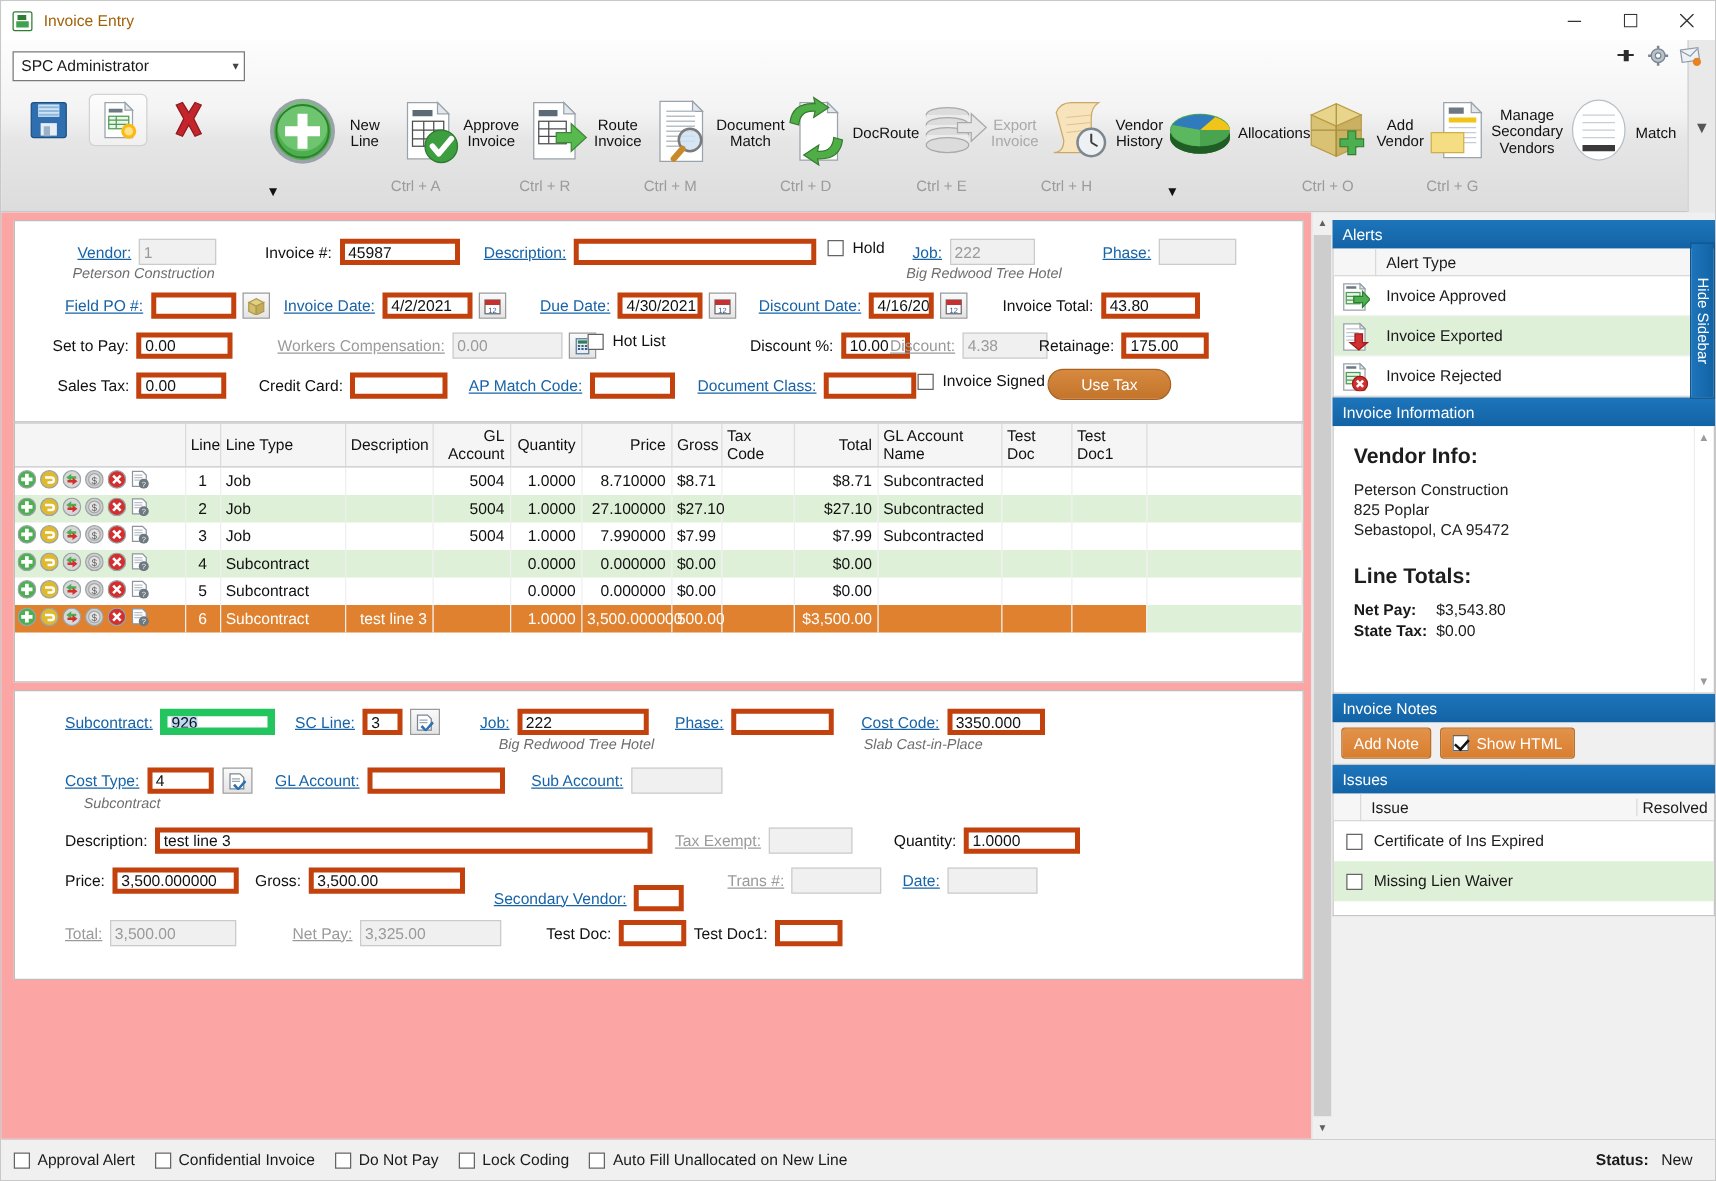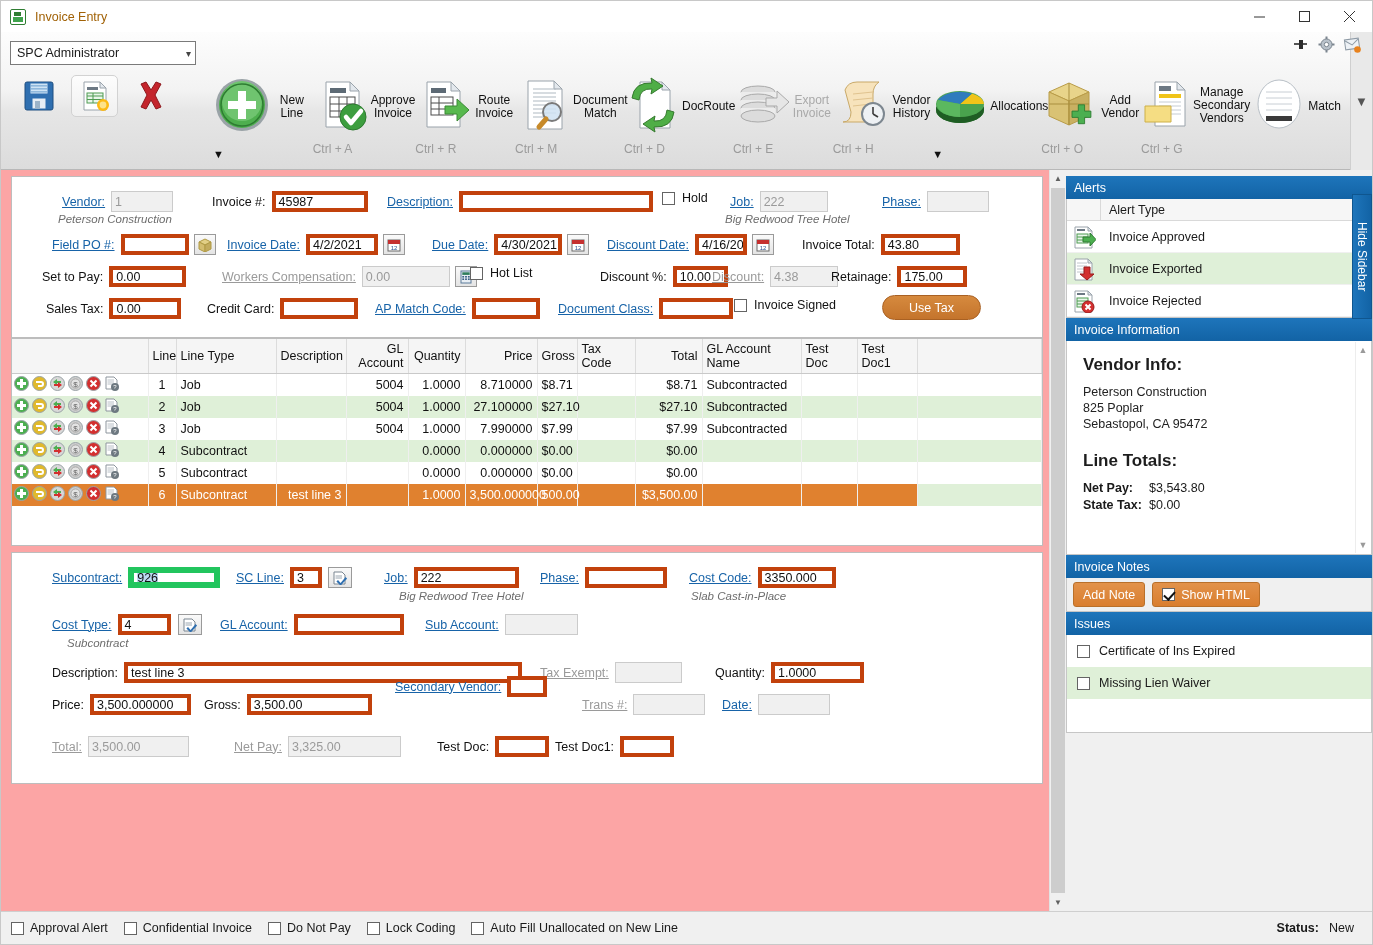--- a/index.html
+++ b/index.html
@@ -647,21 +647,21 @@
           <div class="inp" style="width:74px; margin-left:6px;">
             <span></span>
           </div>
         </div>
 
         <div style="position:absolute; left:722px; top:121px; display:flex; align-items:center; gap:7px;">
           <span class="cbx"></span>
           <label class="lbl">Invoice Signed</label>
         </div>
 
-        <div class="usetax" style="position:absolute; left:870px; top:118px;">Use Tax</div>
+        <div class="usetax" style="position:absolute; left:826px; top:118px;">Use Tax</div>
       </div>
 
 
       <div class="gridwrap panel">
         <table class="grid">
           <colgroup>
             <col style="width:136px">
               <col style="width:28px">
               <col style="width:100px">
               <col style="width:70px">
@@ -1114,21 +1114,21 @@
           </div>
         </div>
 
         <div class="drow" style="left:192px; top:141px;">
           <label class="lbl">Gross:</label>
           <div class="inp" style="width:125px; margin-left:6px;">
             <span>3,500.00</span>
           </div>
         </div>
 
-        <div class="drow" style="left:383px; top:123px;">
+        <div class="drow" style="left:383px; top:155px;">
           <label class="lnk">Secondary Vendor:</label>
           <div class="inp" style="width:40px; margin-left:6px;">
             <span></span>
           </div>
         </div>
 
         <div class="drow" style="left:570px; top:141px;">
           <label class="dimlbl">Trans #:</label>
           <div class="inp ro" style="width:72px; margin-left:6px;">
             <span></span>
@@ -1260,20 +1260,25 @@
       <div class="notesbar">
         <div class="obtn">Add Note</div>
         <div class="obtn toggle">
           <span class="cbx checked"></span>
           <span>Show HTML</span>
         </div>
       </div>
 
       <div class="sbhead">Issues</div>
       <div class="sbbox" style="height:98px;">
+        <div class="issuehdr">
+          <div class="c1"></div>
+          <div class="c2">Issue</div>
+          <div class="c3">Resolved</div>
+        </div>
         <div class="issuerow">
           <div class="c1">
               <span class="cbx"></span>
             </div>
           <div class="c2">Certificate of Ins Expired</div>
         </div>
         <div class="issuerow alt">
           <div class="c1">
               <span class="cbx"></span>
             </div>

